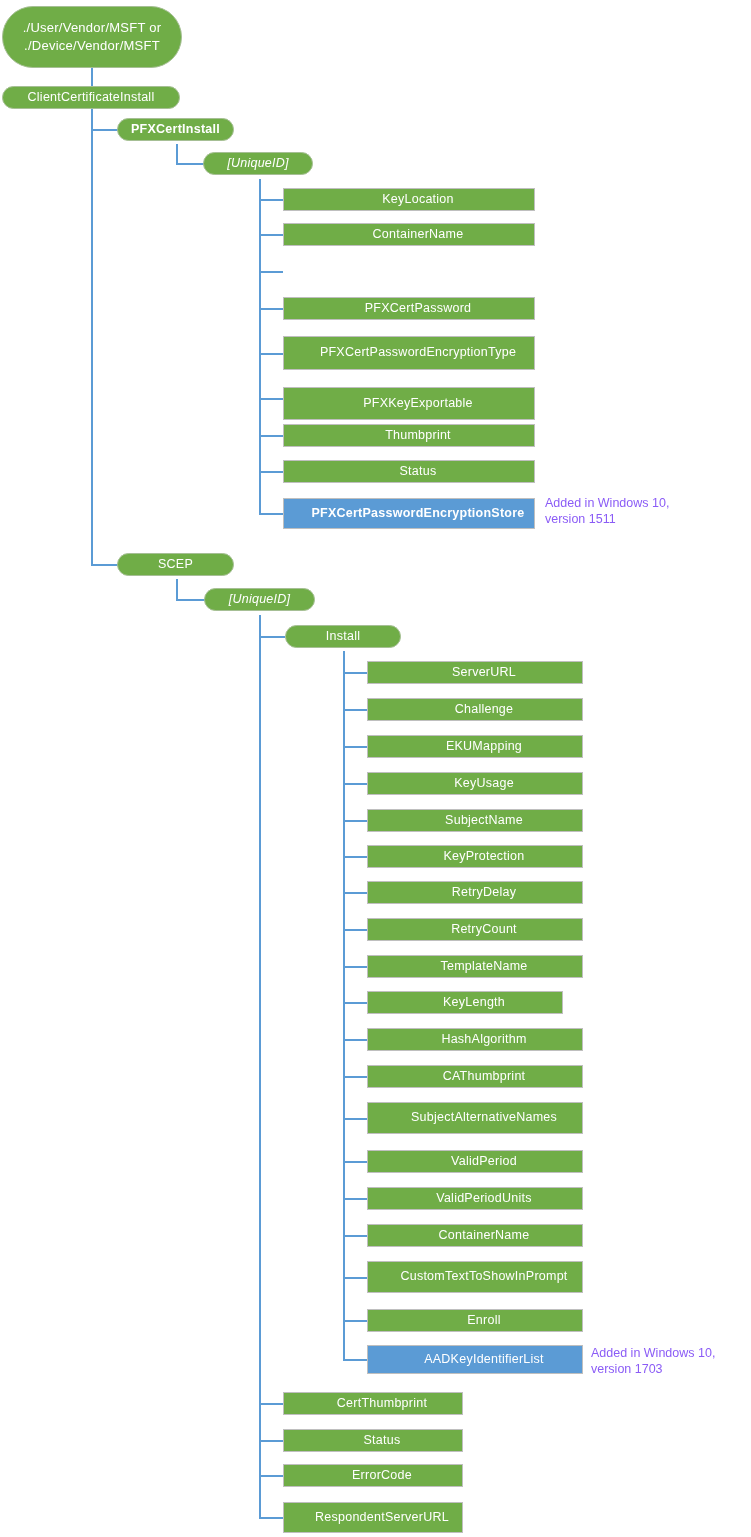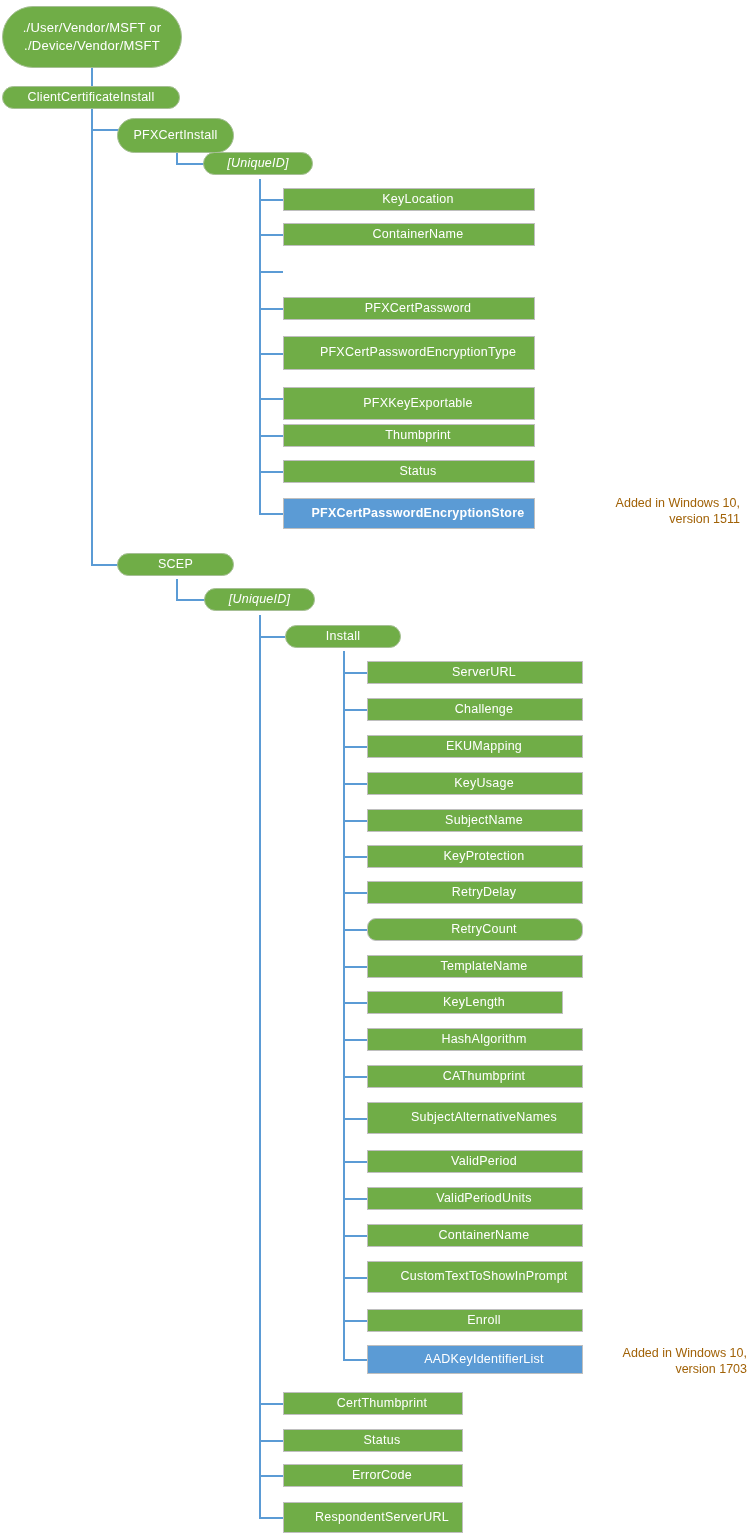--- a/index.html
+++ b/index.html
@@ -41,24 +41,24 @@
   }
   .line {
     position: absolute;
     background: #5b9bd5;
     z-index: 1;
   }
   .vline { width: 2px; }
   .hline { height: 2px; }
   .note {
     position: absolute;
-    color: #a16207;
+    color: #8b5cf6;
     font-size: 12.5px;
     line-height: 1.28;
-    text-align: right;
+    text-align: left;
     z-index: 4;
     white-space: pre-line;
   }
 </style>
 </head>
 <body>
 
 <div id="canvas">
 
   <div class="line vline" style="left:91px; top:67px; height:20px;"></div>
@@ -110,21 +110,21 @@
   <div class="line hline" style="left:343px; top:1235px; width:24px;"></div>
   <div class="line hline" style="left:343px; top:1277px; width:24px;"></div>
   <div class="line hline" style="left:343px; top:1320px; width:24px;"></div>
   <div class="line hline" style="left:343px; top:1359px; width:24px;"></div>
 
   <div class="node green pill root" style="left:2px; top:6px; width:180px; height:62px;">./User/Vendor/MSFT or
 ./Device/Vendor/MSFT</div>
 
   <div class="node green pill" style="left:2px; top:86px; width:178px; height:23px;">ClientCertificateInstall</div>
 
-  <div class="node green pill" style="left:117px; top:118px; width:117px; height:35px;">PFXCertInstall</div>
+  <div class="node green pill" style="left:117px; top:118px; width:117px; height:23px;font-weight:bold;">PFXCertInstall</div>
 
   <div class="node green pill italic" style="left:203px; top:152px; width:110px; height:23px;">[UniqueID]</div>
 
   <div class="node green rect" style="left:283px; top:188px; width:252px; height:23px;">KeyLocation</div>
   <div class="node green rect" style="left:283px; top:223px; width:252px; height:23px;">ContainerName</div>
   <div class="node green rect" style="left:283px; top:297px; width:252px; height:23px;">PFXCertPassword</div>
   <div class="node green rect" style="left:283px; top:336px; width:252px; height:34px;">PFXCertPasswordEncryptionType</div>
   <div class="node green rect" style="left:283px; top:387px; width:252px; height:33px;">PFXKeyExportable</div>
   <div class="node green rect" style="left:283px; top:424px; width:252px; height:23px;">Thumbprint</div>
   <div class="node green rect" style="left:283px; top:460px; width:252px; height:23px;">Status</div>
@@ -137,21 +137,21 @@
   <div class="node green pill italic" style="left:204px; top:588px; width:111px; height:23px;">[UniqueID]</div>
   <div class="node green pill" style="left:285px; top:625px; width:116px; height:23px;">Install</div>
 
   <div class="node green rect" style="left:367px; top:661px; width:216px; height:23px;">ServerURL</div>
   <div class="node green rect" style="left:367px; top:698px; width:216px; height:23px;">Challenge</div>
   <div class="node green rect" style="left:367px; top:735px; width:216px; height:23px;">EKUMapping</div>
   <div class="node green rect" style="left:367px; top:772px; width:216px; height:23px;">KeyUsage</div>
   <div class="node green rect" style="left:367px; top:809px; width:216px; height:23px;">SubjectName</div>
   <div class="node green rect" style="left:367px; top:845px; width:216px; height:23px;">KeyProtection</div>
   <div class="node green rect" style="left:367px; top:881px; width:216px; height:23px;">RetryDelay</div>
-  <div class="node green rect" style="left:367px; top:918px; width:216px; height:23px;border-radius:9px;">RetryCount</div>
+  <div class="node green rect" style="left:367px; top:918px; width:216px; height:23px;">RetryCount</div>
   <div class="node green rect" style="left:367px; top:955px; width:216px; height:23px;">TemplateName</div>
   <div class="node green rect" style="left:367px; top:991px; width:196px; height:23px;">KeyLength</div>
   <div class="node green rect" style="left:367px; top:1028px; width:216px; height:23px;">HashAlgorithm</div>
   <div class="node green rect" style="left:367px; top:1065px; width:216px; height:23px;">CAThumbprint</div>
   <div class="node green rect" style="left:367px; top:1102px; width:216px; height:32px;">SubjectAlternativeNames</div>
   <div class="node green rect" style="left:367px; top:1150px; width:216px; height:23px;">ValidPeriod</div>
   <div class="node green rect" style="left:367px; top:1187px; width:216px; height:23px;">ValidPeriodUnits</div>
   <div class="node green rect" style="left:367px; top:1224px; width:216px; height:23px;">ContainerName</div>
   <div class="node green rect" style="left:367px; top:1261px; width:216px; height:32px;">CustomTextToShowInPrompt</div>
   <div class="node green rect" style="left:367px; top:1309px; width:216px; height:23px;">Enroll</div>

